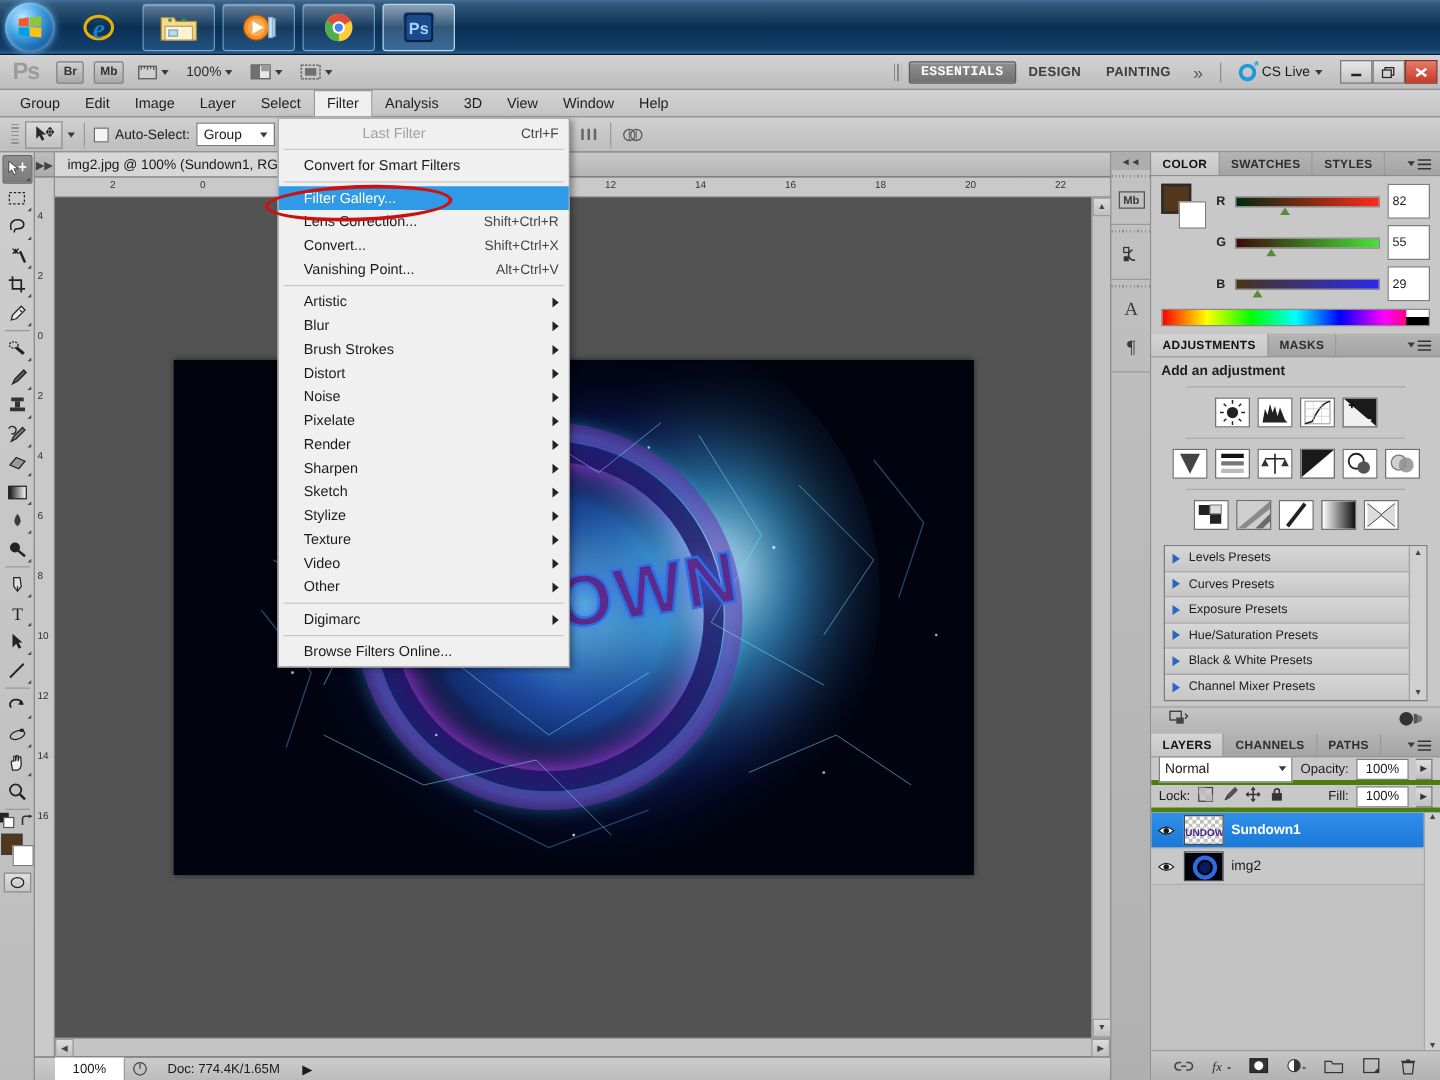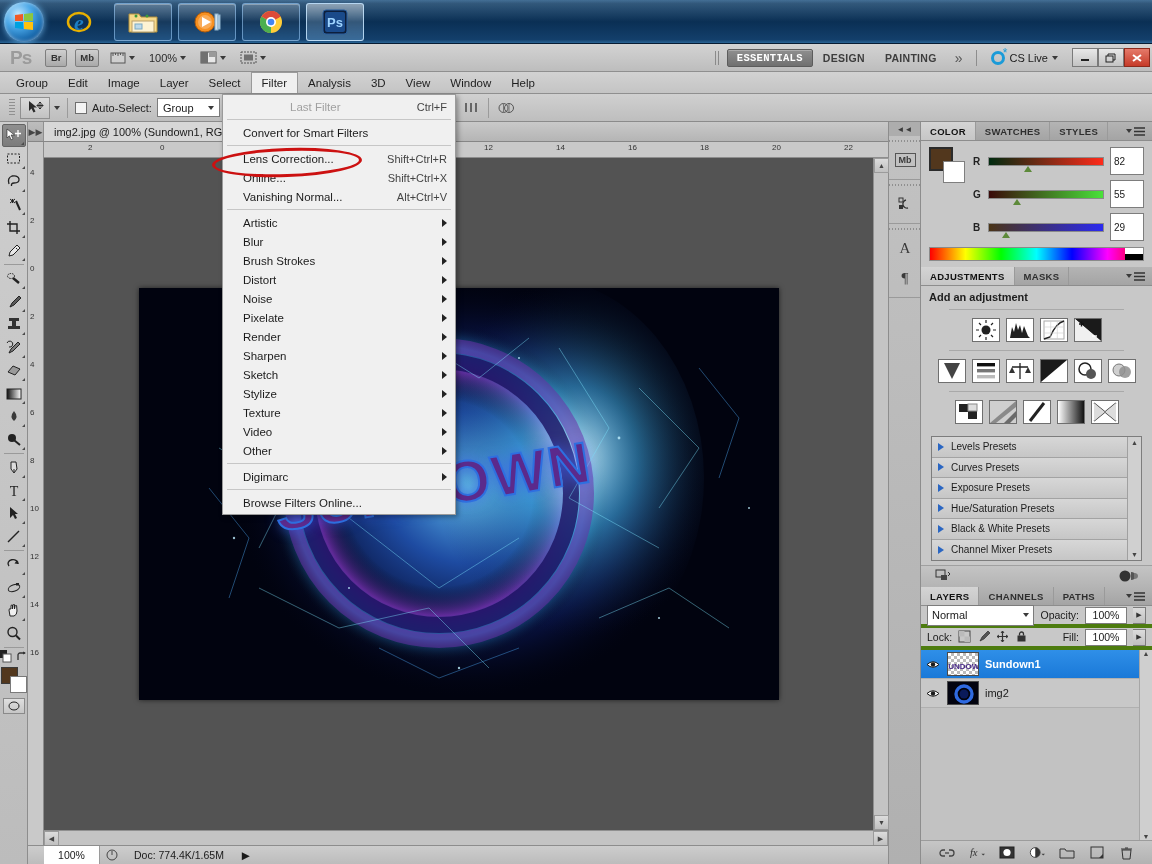--- a/index.html
+++ b/index.html
@@ -1214,30 +1214,33 @@
 <div id="filtermenu">
   <div class="mi disabled">
     <span>Last Filter</span>
     <span class="sc">Ctrl+F</span>
   </div>
   <div class="msep"></div>
   <div class="mi">
     <span>Convert for Smart Filters</span>
   </div>
   <div class="msep"></div>
+  <div class="mi hl">
+    <span>Filter Gallery...</span>
+  </div>
   <div class="mi">
     <span>Lens Correction...</span>
     <span class="sc">Shift+Ctrl+R</span>
   </div>
   <div class="mi">
-    <span>Online...</span>
+    <span>Convert...</span>
     <span class="sc">Shift+Ctrl+X</span>
   </div>
   <div class="mi">
-    <span>Vanishing Normal...</span>
+    <span>Vanishing Point...</span>
     <span class="sc">Alt+Ctrl+V</span>
   </div>
   <div class="msep"></div>
   <div class="mi">
     <span>Artistic</span>
     <span class="arrow"></span>
   </div>
   <div class="mi">
     <span>Blur</span>
     <span class="arrow"></span>

